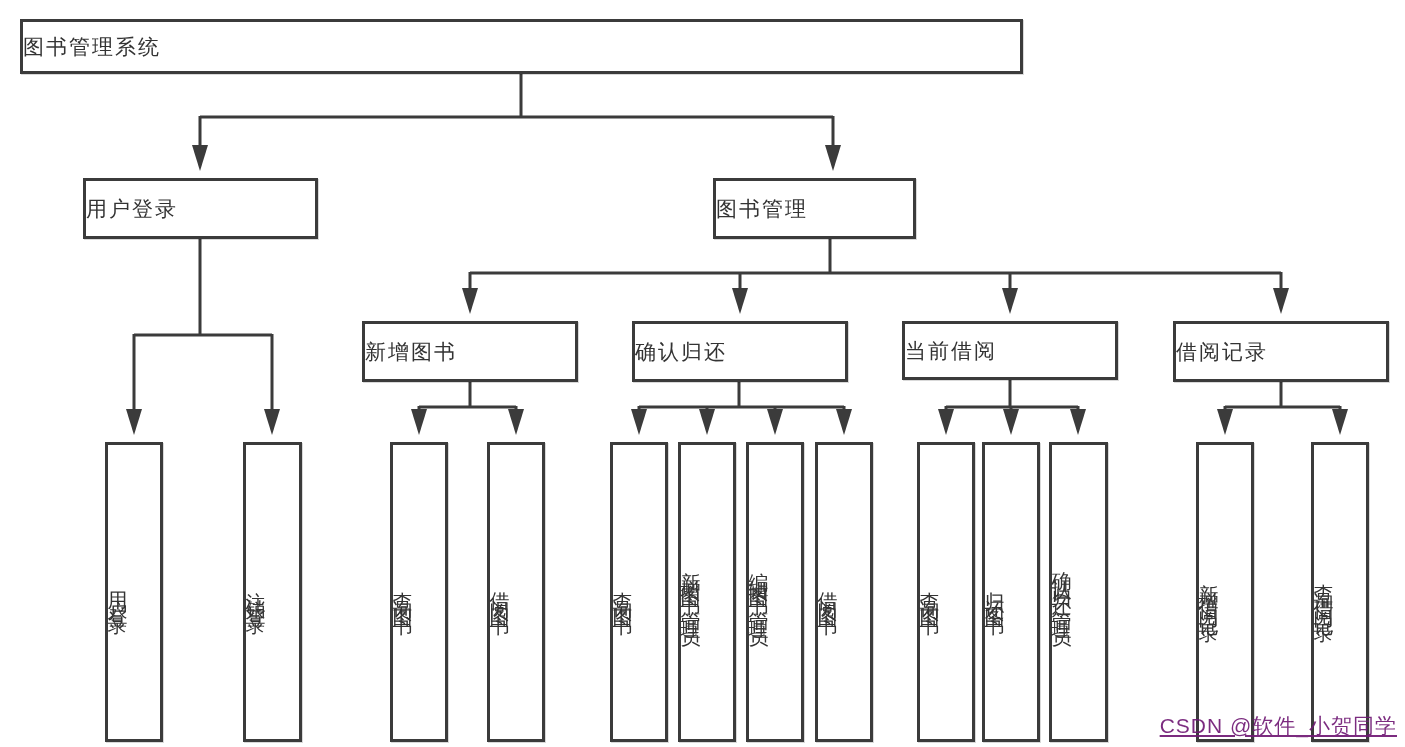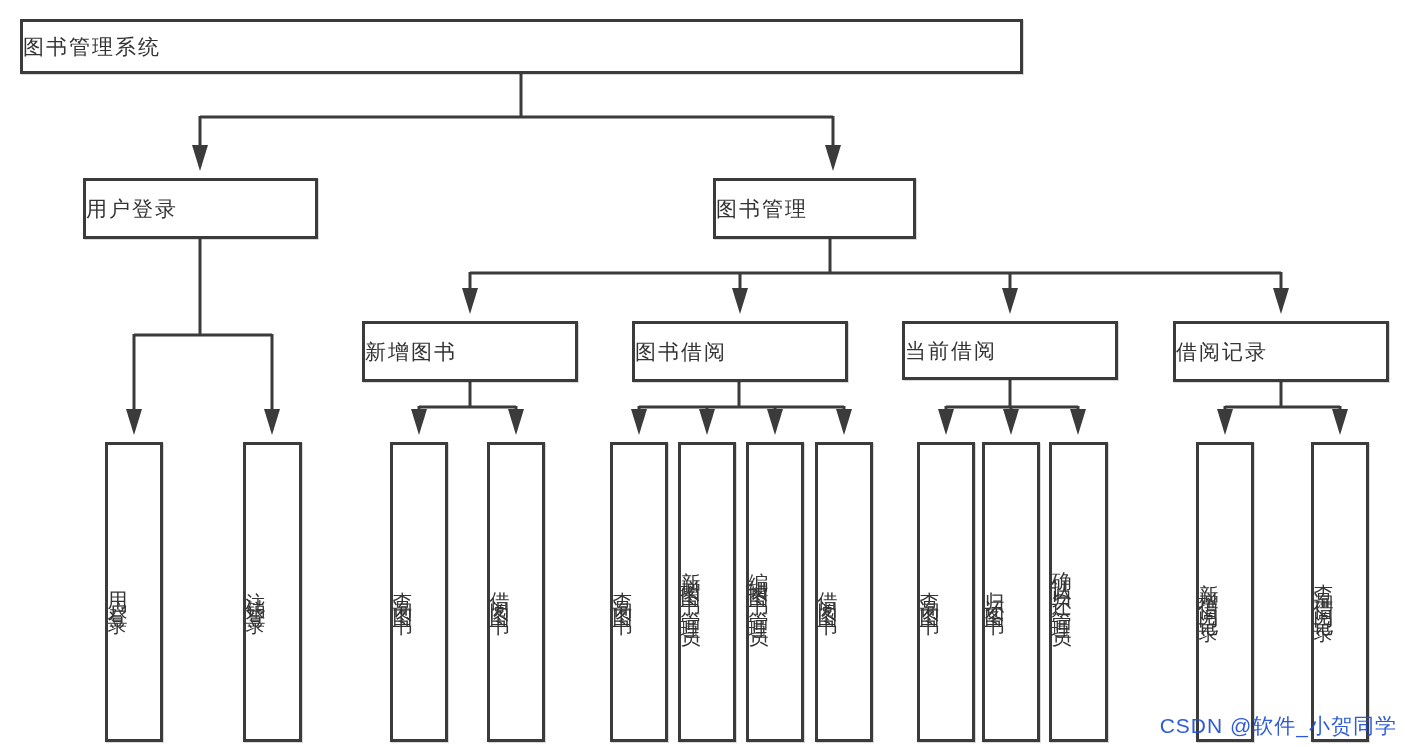--- a/index.html
+++ b/index.html
@@ -14,21 +14,21 @@
     box-shadow:1px 1px 0 rgba(0,0,0,0.15);
     margin-top:6px;
   }
   .box.h .lbl{font-size:21px;letter-spacing:2px;white-space:nowrap;}
   .box.v .lbl{
     writing-mode:vertical-rl;text-orientation:mixed;
     font-size:20px;letter-spacing:8px;line-height:1;white-space:nowrap;
   }
   .watermark{
     position:absolute;right:8px;top:712px;font-size:21px;letter-spacing:1px;
-    color:#1d4ed8;opacity:0.92;white-space:nowrap;
+    color:#701a75;opacity:0.92;white-space:nowrap;text-decoration:underline;
   }
 </style>
 </head>
 <body>
 
 <div class="stage">
 
   <svg class="wires" viewBox="0 0 1405 747" xmlns="http://www.w3.org/2000/svg">
     <g stroke="#3b3b3b" stroke-width="3" fill="none">
 
@@ -77,21 +77,21 @@
     <span class="lbl">用户登录</span>
   </div>
   <div class="box h" style="left:713px;top:172px;width:203px;height:61px">
     <span class="lbl">图书管理</span>
   </div>
 
   <div class="box h" style="left:362px;top:315px;width:216px;height:61px">
     <span class="lbl">新增图书</span>
   </div>
   <div class="box h" style="left:632px;top:315px;width:216px;height:61px">
-    <span class="lbl">图书借阅</span>
+    <span class="lbl">确认归还</span>
   </div>
   <div class="box h" style="left:902px;top:315px;width:216px;height:59px">
     <span class="lbl">当前借阅</span>
   </div>
   <div class="box h" style="left:1173px;top:315px;width:216px;height:61px">
     <span class="lbl">借阅记录</span>
   </div>
 
   <div class="box v" style="left:105px;top:436px;width:58px;height:300px">
     <span class="lbl">用户登录</span>

